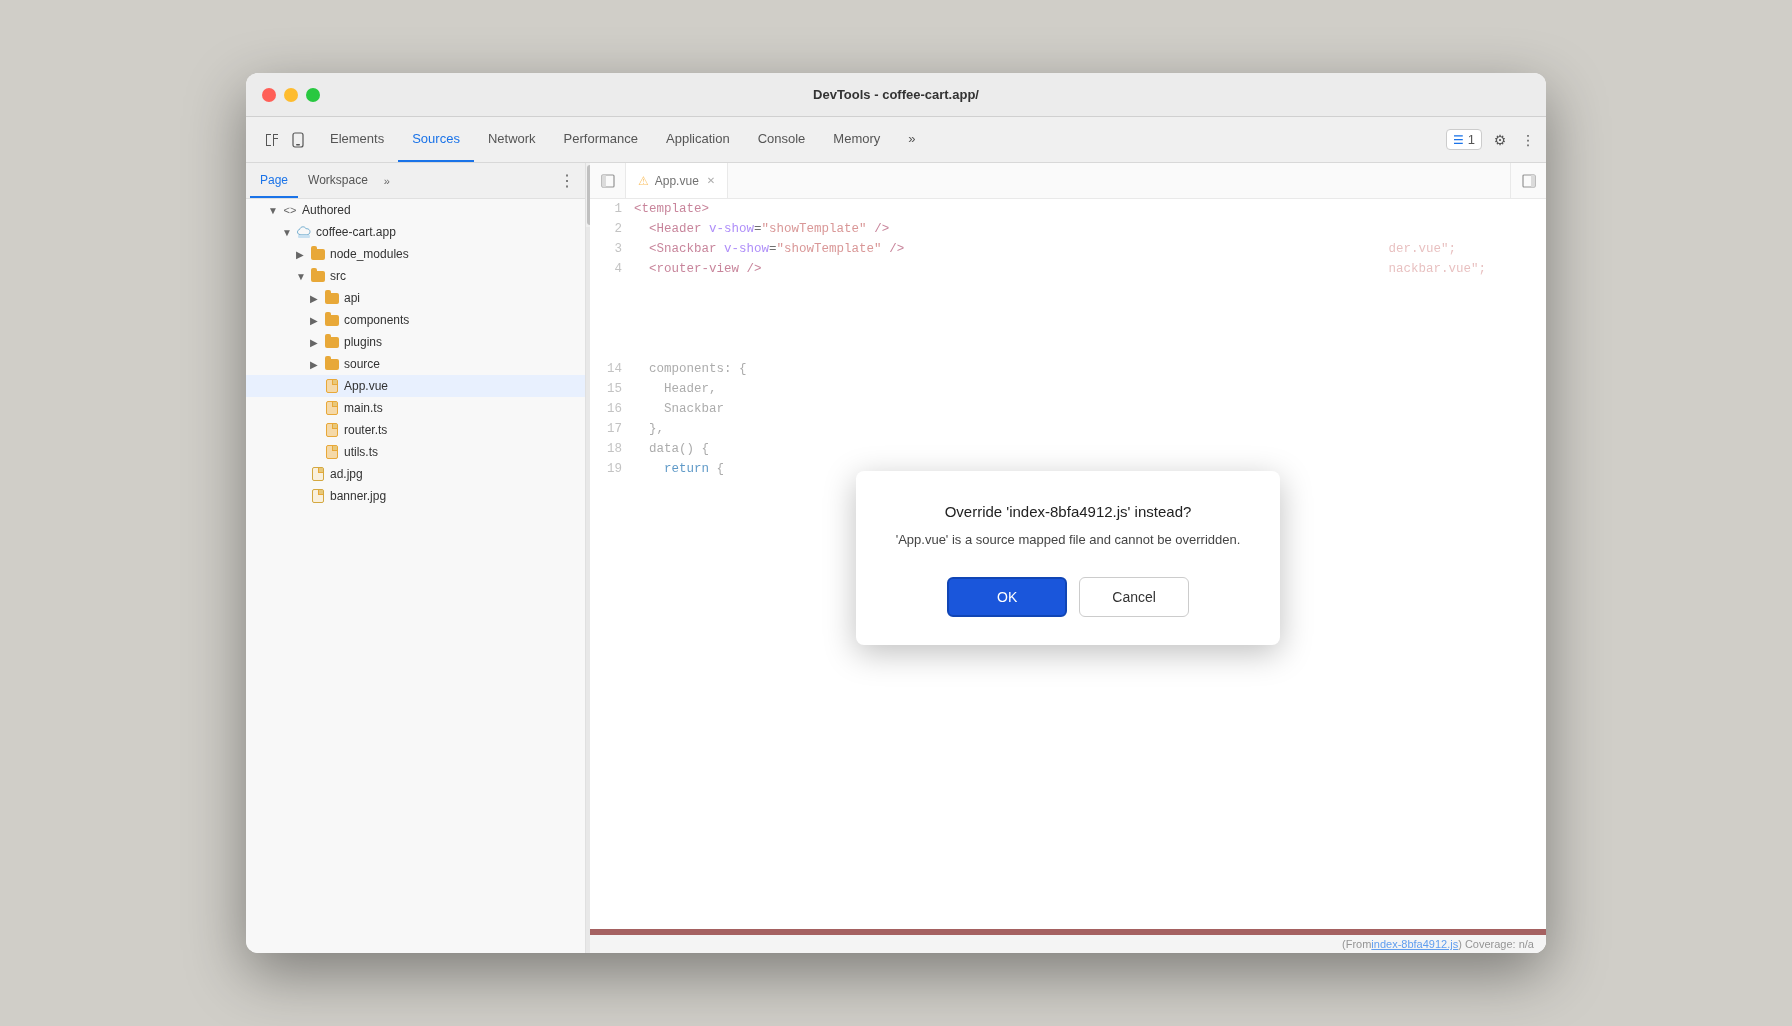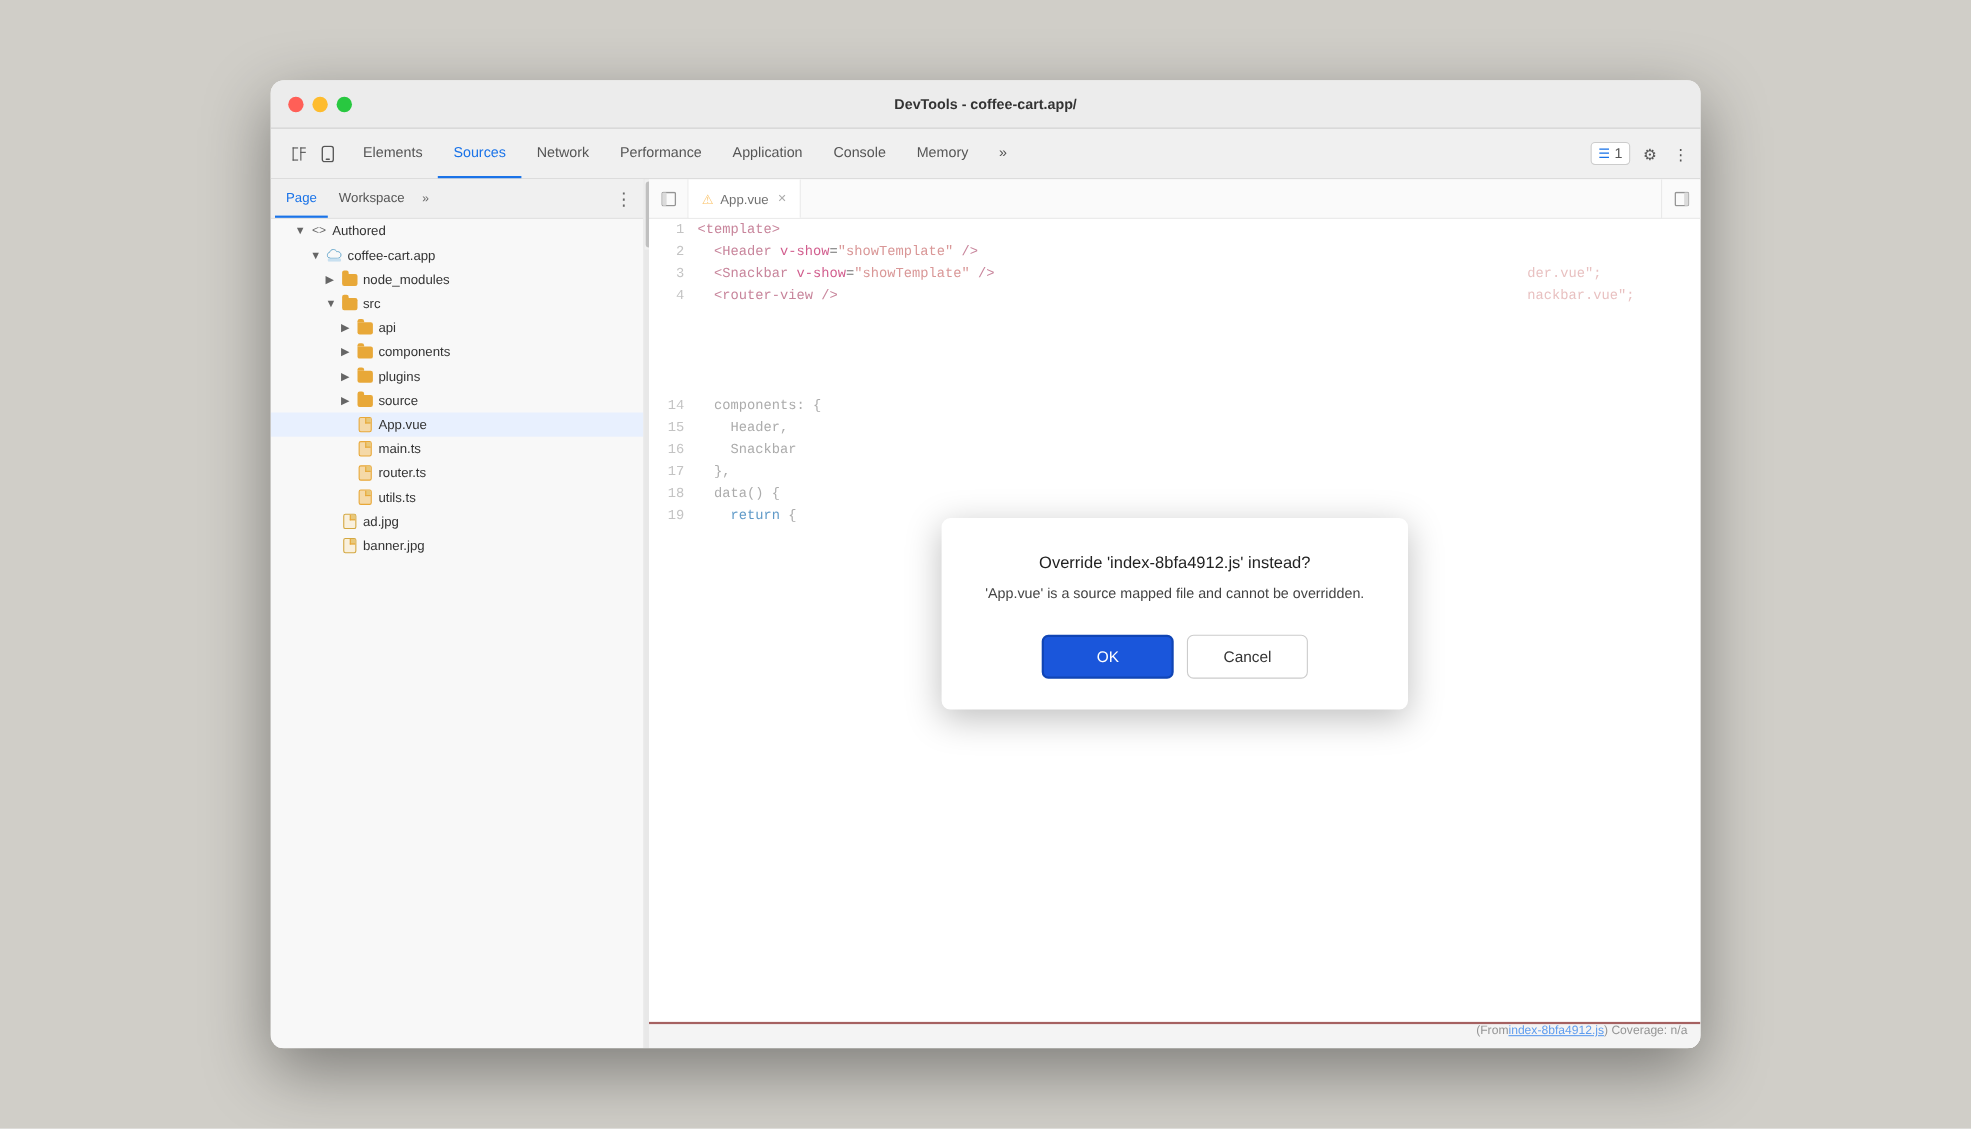--- a/index.html
+++ b/index.html
@@ -328,30 +328,31 @@
       color: #aaa;
       user-select: none;
       flex-shrink: 0;
     }
     .line-content {
       flex: 1;
       color: #333;
       white-space: pre;
     }
     .kw-tag { color: #b05070; }
-    .kw-attr { color: #be185d; }
+    .kw-attr { color: #8b5cf6; }
     .kw-string { color: #c96a6a; }
     .kw-blue { color: #1a6eb0; }
     .kw-gray { color: #888; }
     
     .status-bar {
       height: 24px;
       background: #f0f0f0;
-      border-top: 2px solid #7f1d1d;
-      display: flex;
+      border-top: 6px solid #7f1d1d;
+      display: flex;
+      align-items: center;
       justify-content: flex-end;
       padding: 0 12px;
       font-size: 11px;
       color: #666;
     }
     .status-link {
       color: #1a73e8;
       text-decoration: underline;
       cursor: pointer;
     }

